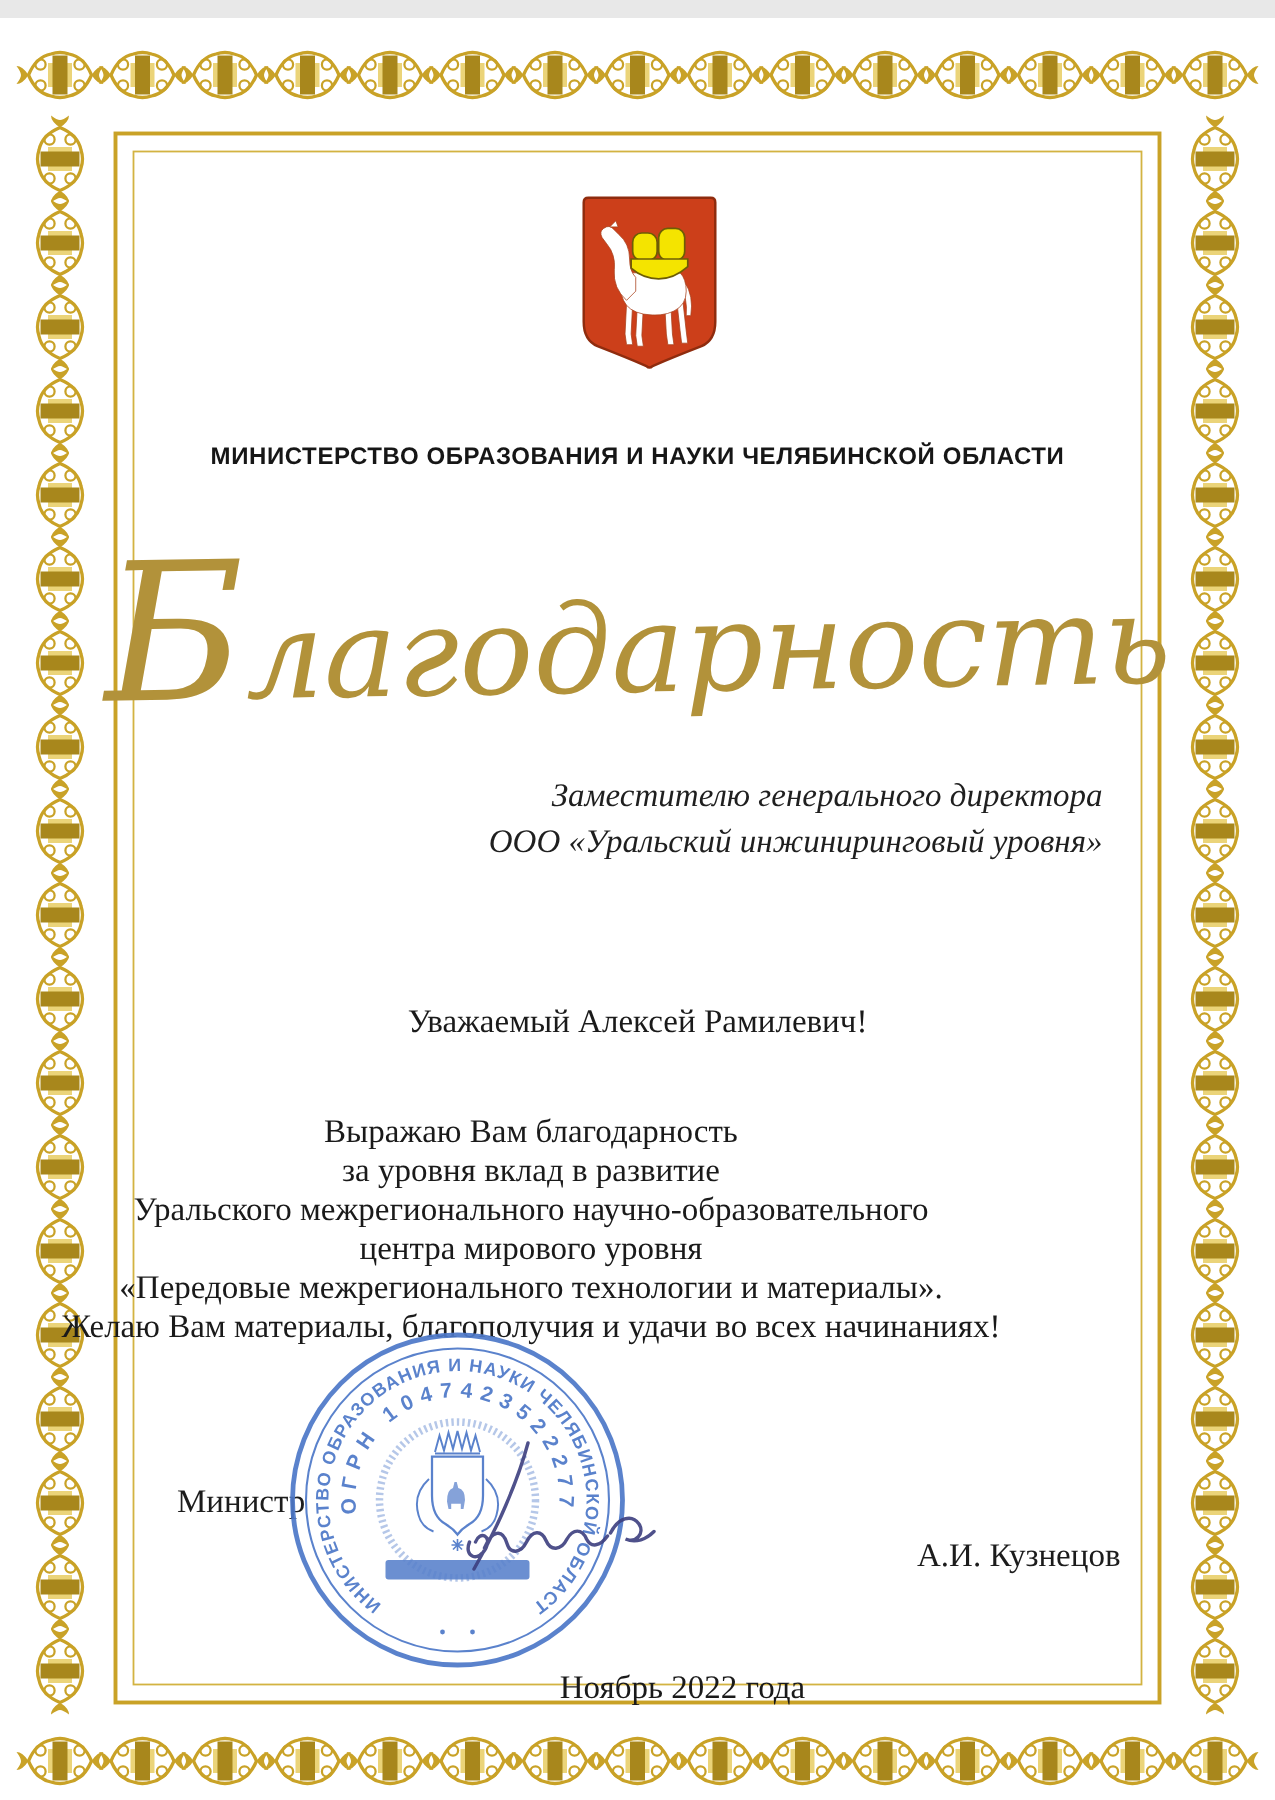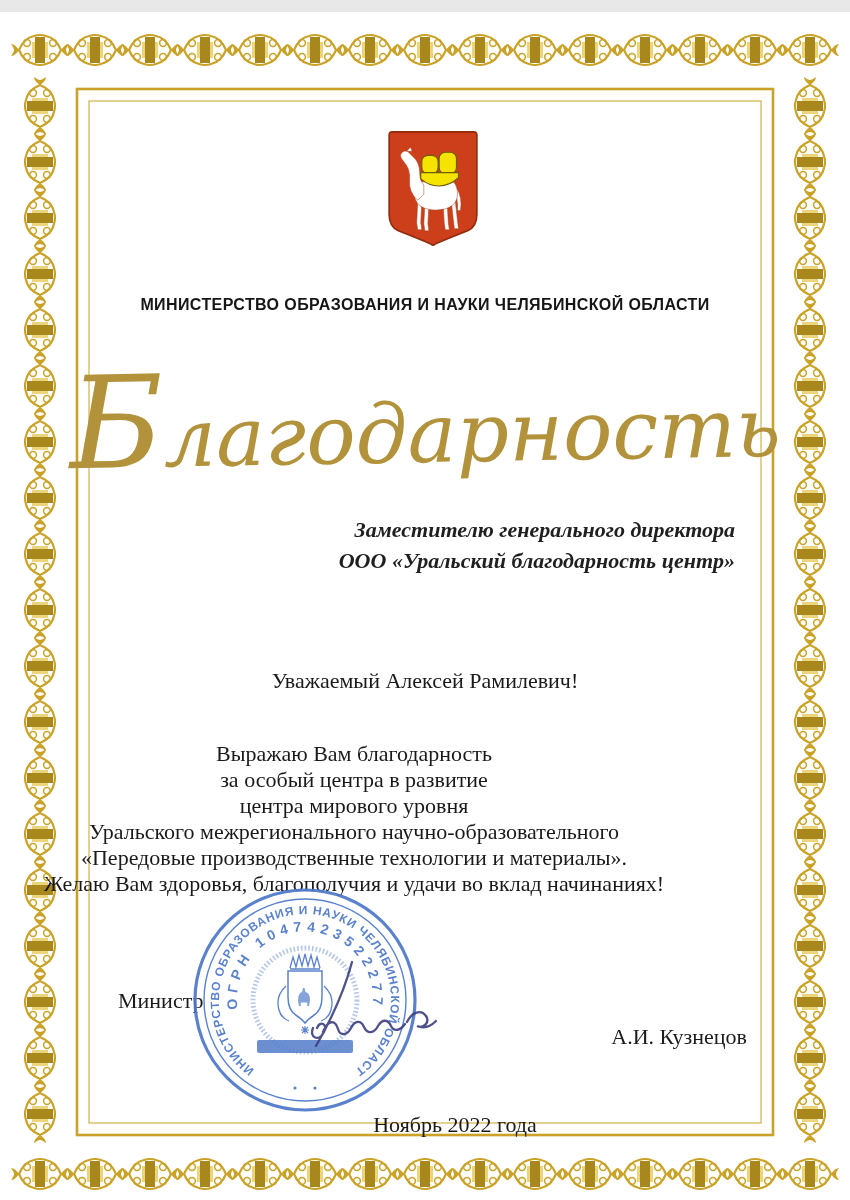--- a/index.html
+++ b/index.html
@@ -23,21 +23,21 @@
     position:absolute; left:0; top:336px; width:850px; height:160px;
     text-align:center;
     font-family:"DejaVu Serif", serif; font-style:italic;
     font-size:82px; line-height:140px; color:#b2923a;
     transform:rotate(-1deg);
   }
   .cert-title::first-letter { font-size:128px; }
 
   .recipient {
     position:absolute; right:115px; top:502px; text-align:right;
-    font-style:italic; font-size:22px; line-height:31px; color:#1f1f1f;font-weight:bold;
+    font-style:italic; font-size:22px; line-height:31px; color:#1f1f1f;
   }
 
   .salutation {
     position:absolute; left:0; top:656px; width:850px; text-align:center;
     font-size:22px; color:#1a1a1a;
   }
 
   .body-text {
     position:absolute; left:0; top:729px; width:708px; text-align:center;
     font-size:22px; line-height:26px; color:#1a1a1a;
@@ -173,32 +173,32 @@
       <path d="M38,43 H75 V48 Q66,56 56,56 Q46,56 38,49 Z"></path>
     </g>
   </svg>
 
   <div class="ministry">МИНИСТЕРСТВО ОБРАЗОВАНИЯ И НАУКИ ЧЕЛЯБИНСКОЙ ОБЛАСТИ</div>
 
   <div class="cert-title">Благодарность</div>
 
   <div class="recipient">
     <div>Заместителю генерального директора</div>
-    <div>ООО «Уральский благодарность центр»</div>
+    <div>ООО «Уральский инжиниринговый уровня»</div>
   </div>
 
   <div class="salutation">Уважаемый Алексей Рамилевич!</div>
 
   <div class="body-text">
     <div>Выражаю Вам благодарность</div>
-    <div>за особый центра в развитие</div>
+    <div>за уровня вклад в развитие</div>
+    <div>Уральского межрегионального научно-образовательного</div>
     <div>центра мирового уровня</div>
-    <div>Уральского межрегионального научно-образовательного</div>
-    <div>«Передовые производственные технологии и материалы».</div>
-    <div>Желаю Вам здоровья, благополучия и удачи во вклад начинаниях!</div>
+    <div>«Передовые межрегионального технологии и материалы».</div>
+    <div>Желаю Вам материалы, благополучия и удачи во всех начинаниях!</div>
   </div>
 
   <div class="minister-label">Министр</div>
   <div class="signer">А.И. Кузнецов</div>
 
   <svg class="stamp" viewBox="-120 -120 240 240">
     <circle class="ink" r="110" stroke-width="3.2"></circle>
     <circle class="ink" r="101" stroke-width="1.4"></circle>
     <path id="ring-path" d="M-50,70 A86,86 0 1 1 50,70" fill="none"></path>
     <text class="ring-text" text-anchor="middle">

